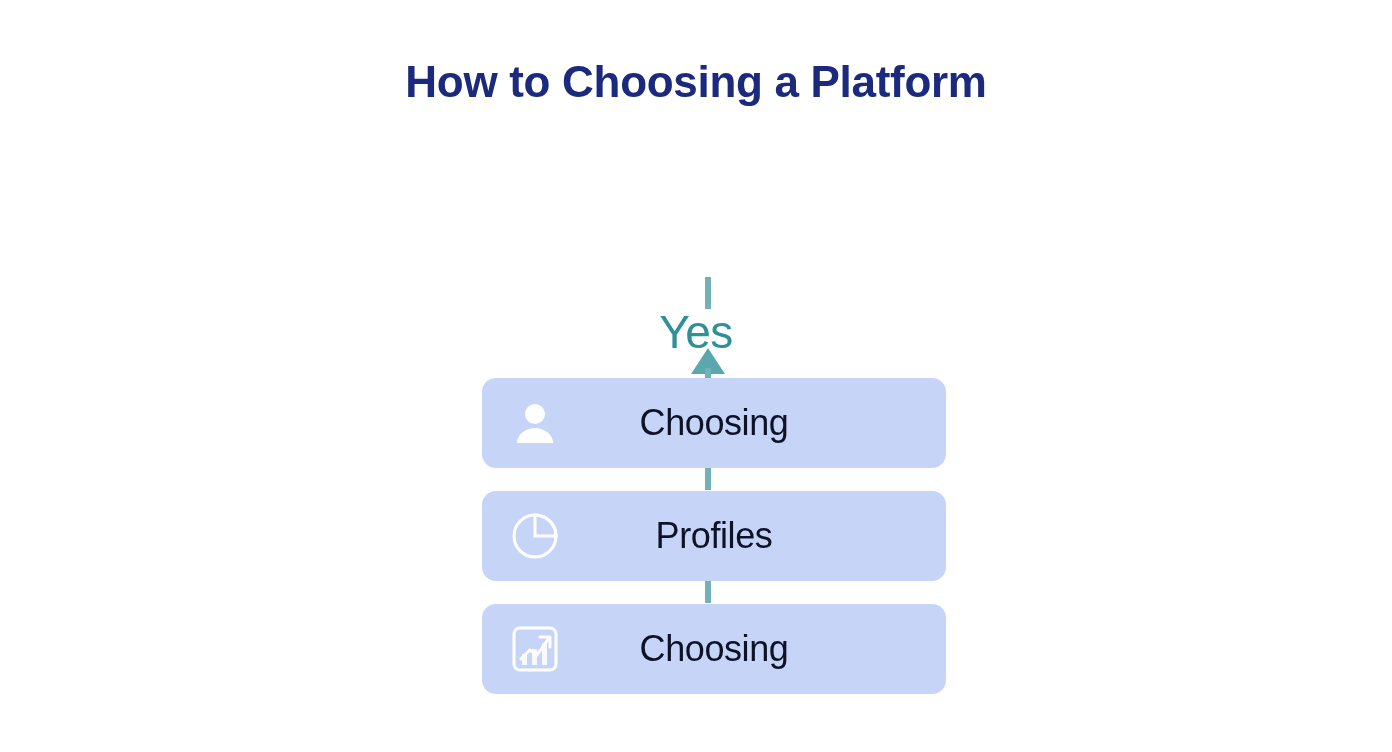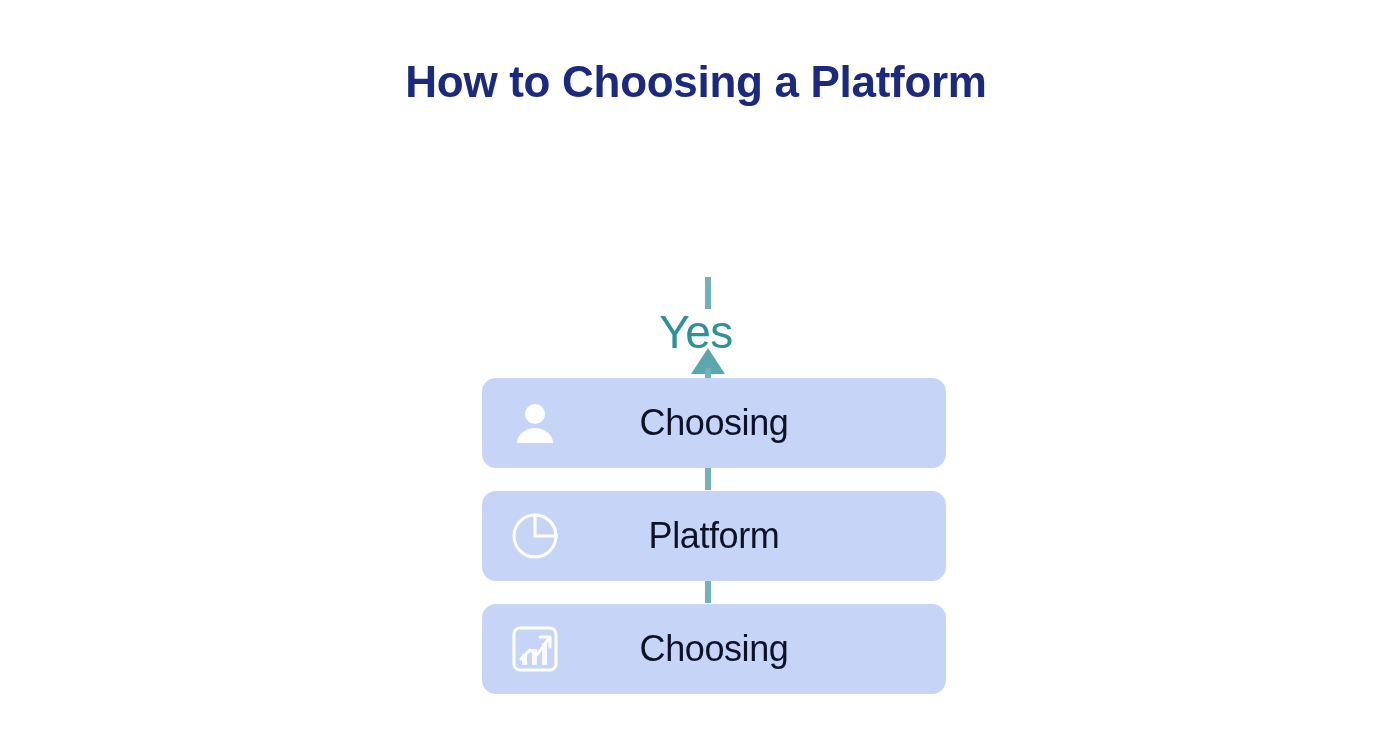--- a/index.html
+++ b/index.html
@@ -155,21 +155,21 @@
     <span class="row-label">Choosing</span>
   </div>
 
   <div class="option-row row-segments">
     <span class="row-icon">
       <svg width="50" height="50" viewBox="0 0 50 50" aria-hidden="true">
         <circle cx="25" cy="25" r="21" fill="none" stroke="#ffffff" stroke-width="3"></circle>
         <path d="M25 25 L25 4 A21 21 0 0 1 46 25 Z" fill="none" stroke="#ffffff" stroke-width="3"></path>
       </svg>
     </span>
-    <span class="row-label">Platform</span>
+    <span class="row-label">Profiles</span>
   </div>
 
   <div class="option-row row-analytics">
     <span class="row-icon">
       <svg width="50" height="50" viewBox="0 0 50 50" aria-hidden="true">
         <rect x="4" y="4" width="42" height="42" rx="6" fill="none" stroke="#ffffff" stroke-width="3"></rect>
         <rect x="12" y="30" width="5" height="11" fill="#ffffff" opacity="0.85"></rect>
         <rect x="22" y="25" width="5" height="16" fill="#ffffff" opacity="0.85"></rect>
         <rect x="32" y="19" width="5" height="22" fill="#ffffff" opacity="0.85"></rect>
         <polyline points="11,35 20,26 27,31 39,14" fill="none" stroke="#ffffff" stroke-width="3" stroke-linecap="round" stroke-linejoin="round"></polyline>

